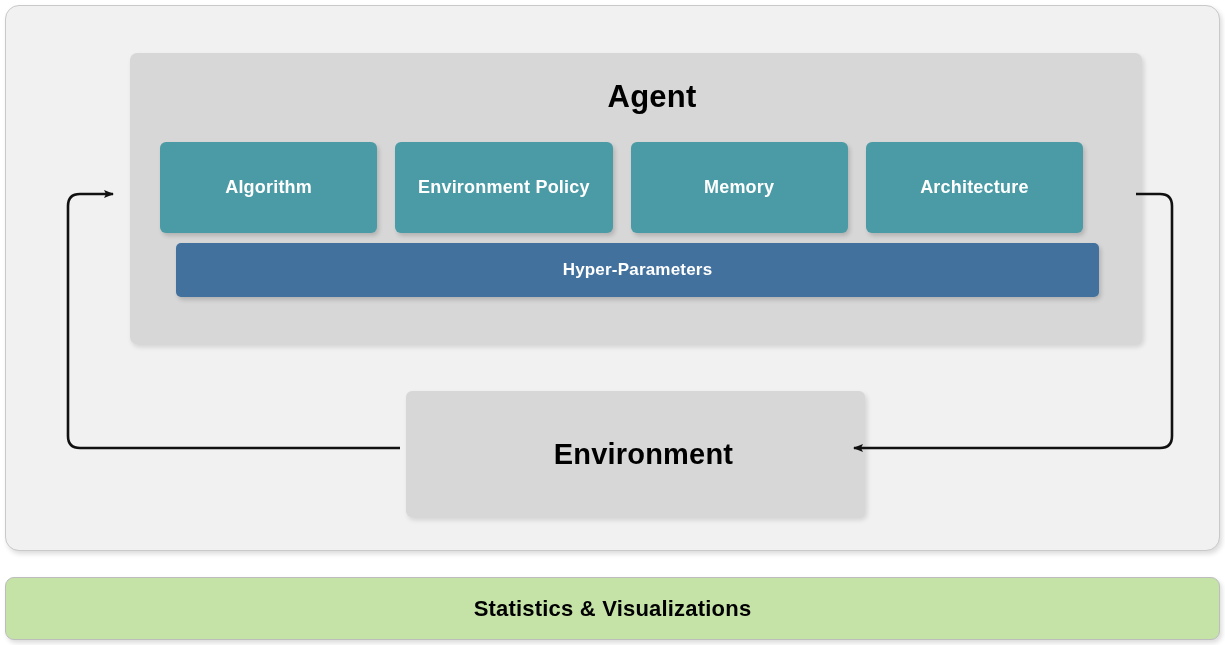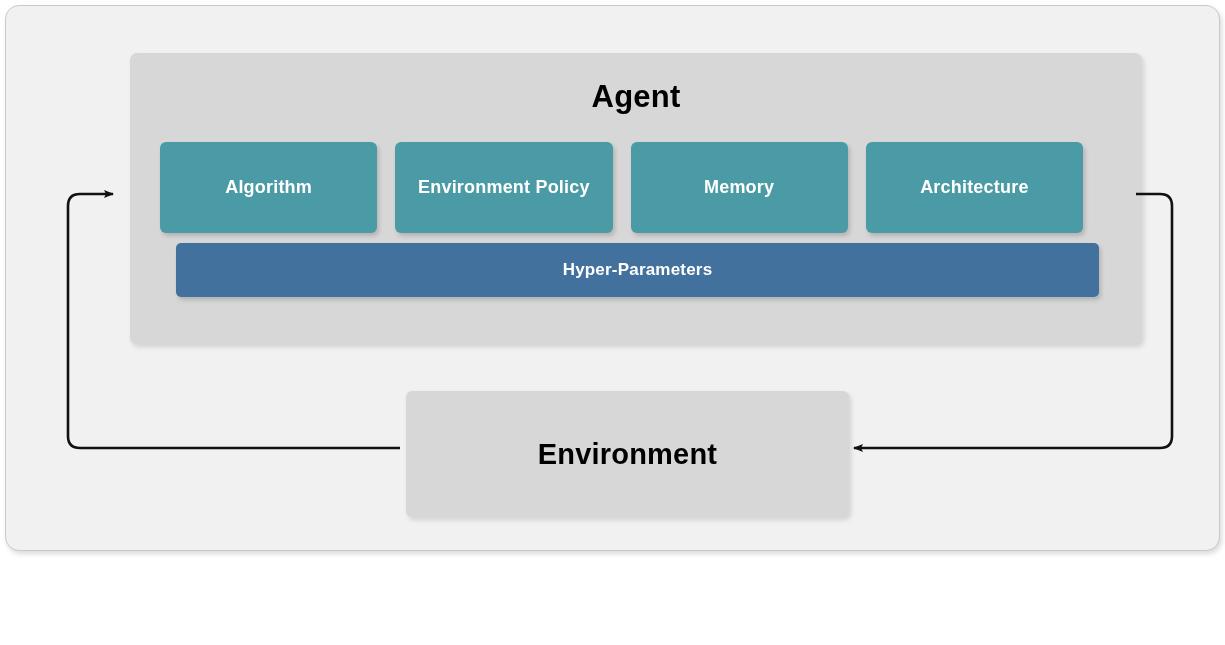--- a/index.html
+++ b/index.html
@@ -39,21 +39,21 @@
     top: 47px;
     width: 1012px;
     height: 291px;
     box-sizing: border-box;
     background: #d7d7d7;
     border-radius: 7px;
     box-shadow: 2px 3px 5px rgba(0,0,0,0.13);
   }
   .agent-title {
     position: absolute;
-    left: 0;
+    left: 16px;
     top: 26px;
     width: 1012px;
     text-align: center;
     font-size: 31px;
     font-weight: bold;
     color: #000000;
     letter-spacing: 0.2px;
   }
 
   
@@ -110,20 +110,21 @@
     display: flex;
     align-items: center;
     justify-content: center;
     background: #d7d7d7;
     border-radius: 6px;
     box-shadow: 2px 3px 5px rgba(0,0,0,0.13);
     font-size: 29px;
     font-weight: bold;
     color: #000000;
     letter-spacing: 0.2px;
+    padding-left: 16px;
   }
 
   
   .loop-svg {
     position: absolute;
     left: 0;
     top: 0;
     width: 1225px;
     height: 645px;
     pointer-events: none;
@@ -182,14 +183,15 @@
       <marker id="arrow-left" markerWidth="11" markerHeight="11" refX="9" refY="4" orient="auto" markerUnits="userSpaceOnUse">
         <path d="M0,0 L10,4 L0,8 L2,4 Z" fill="#111111"></path>
       </marker>
     </defs>
 
     <path d="M 400,448 L 80,448 Q 68,448 68,436 L 68,206 Q 68,194 80,194 L 113,194" fill="none" stroke="#111111" stroke-width="2.6" stroke-linecap="butt" marker-end="url(#arrow-right)"></path>
 
     <path d="M 1136,194 L 1160,194 Q 1172,194 1172,206 L 1172,436 Q 1172,448 1160,448 L 854,448" fill="none" stroke="#111111" stroke-width="2.6" stroke-linecap="butt" marker-end="url(#arrow-left)"></path>
   </svg>
 
+  <div class="stats-bar">Statistics &amp; Visualizations</div>
 
 </div>
 
 </body></html>

